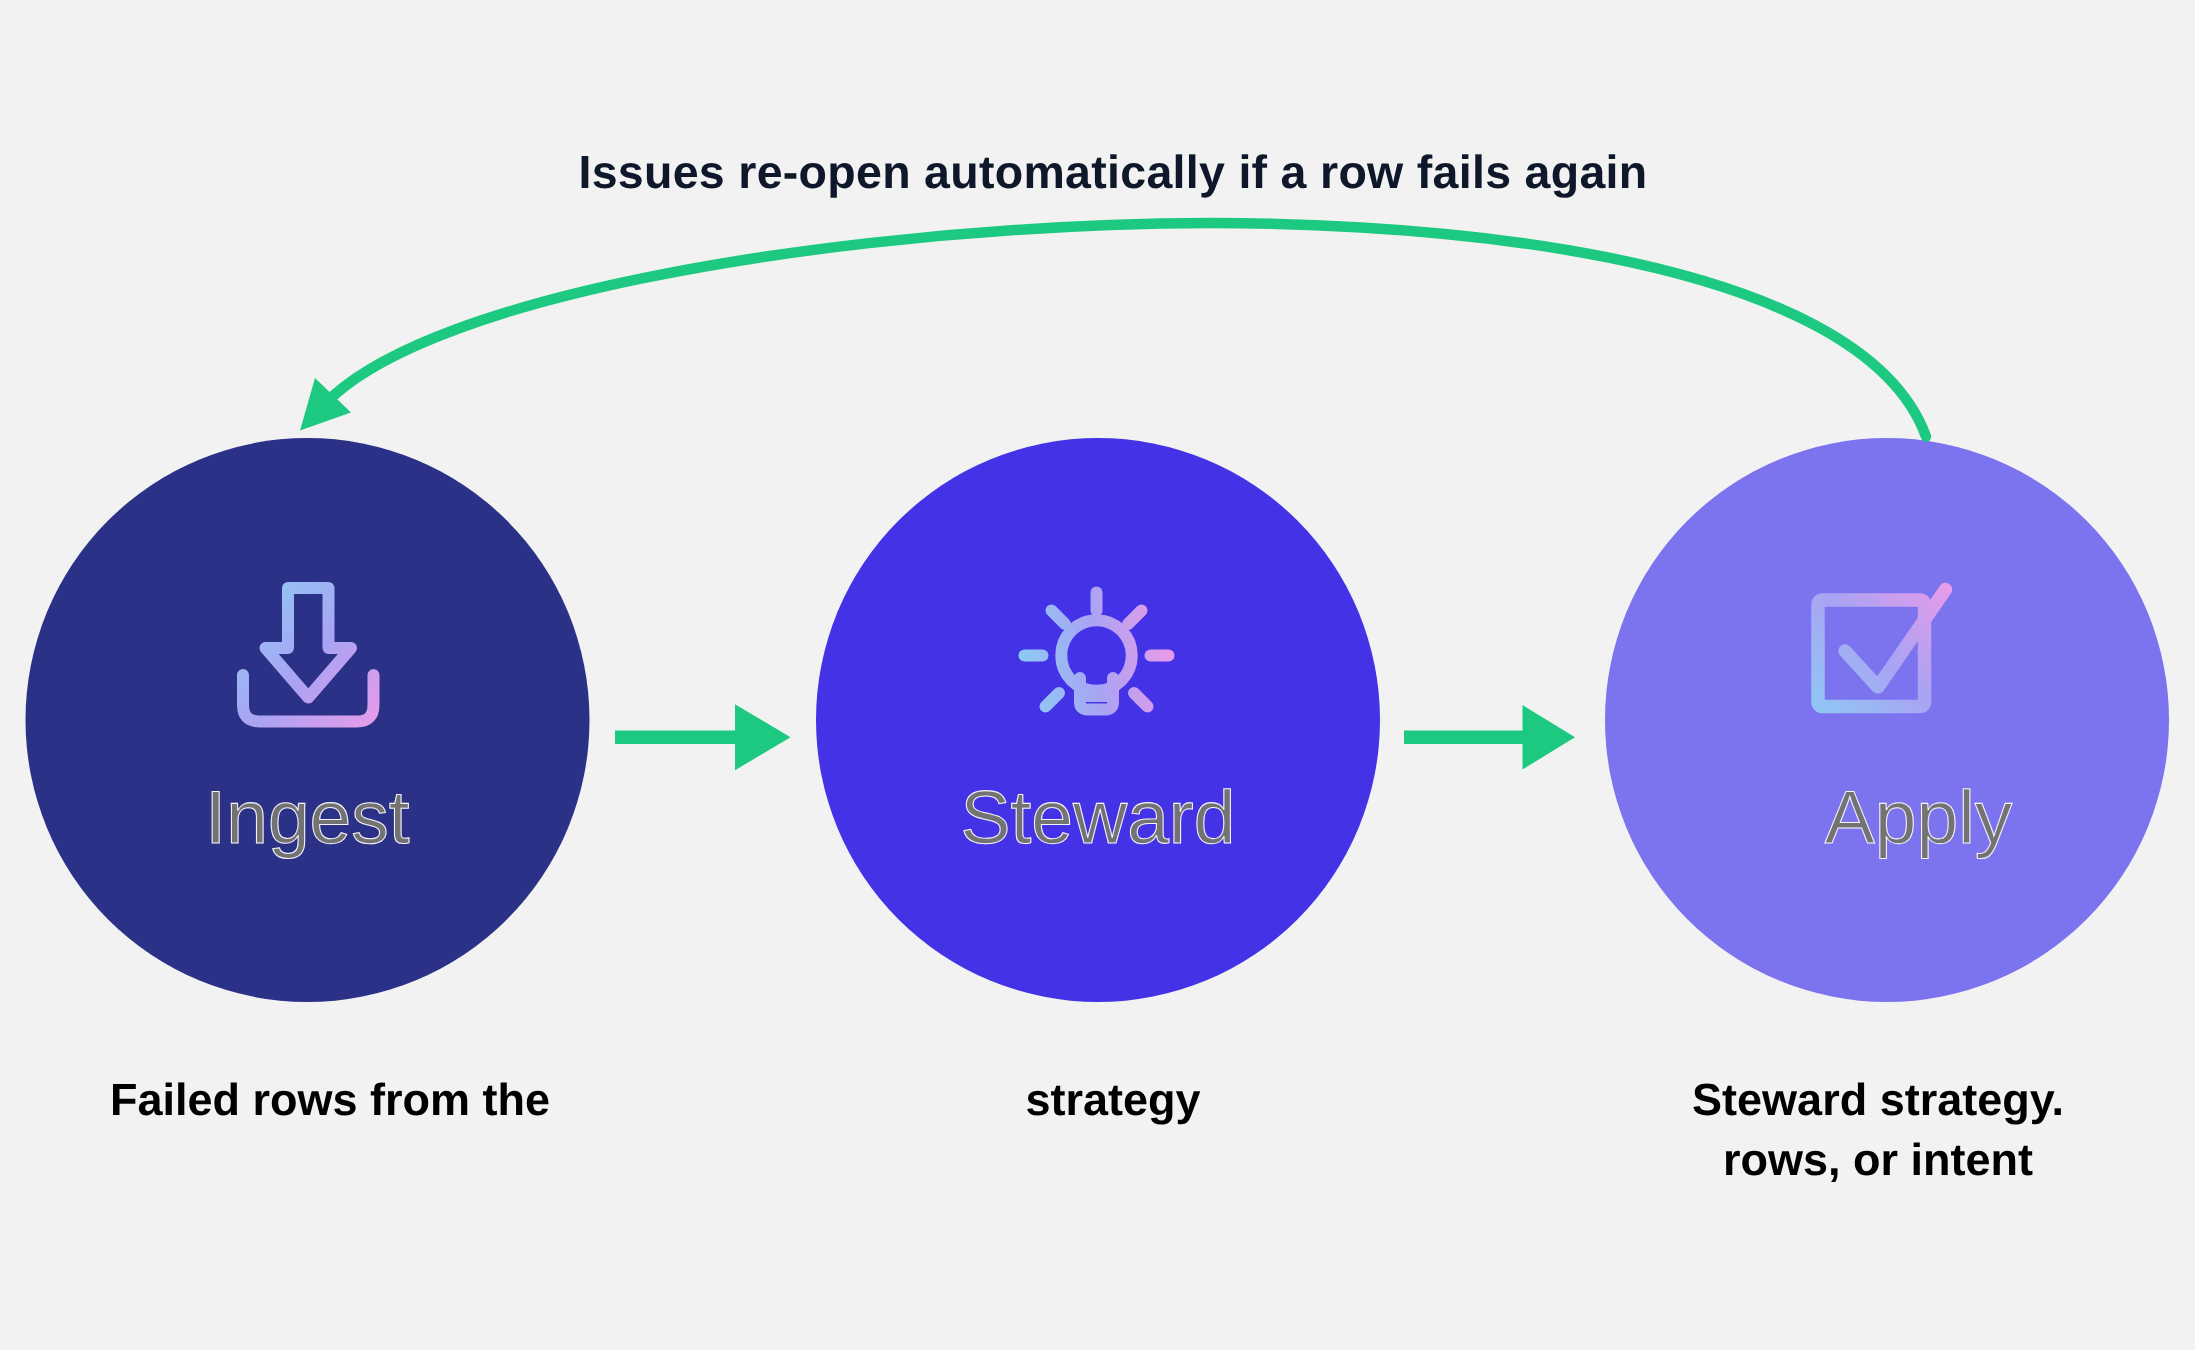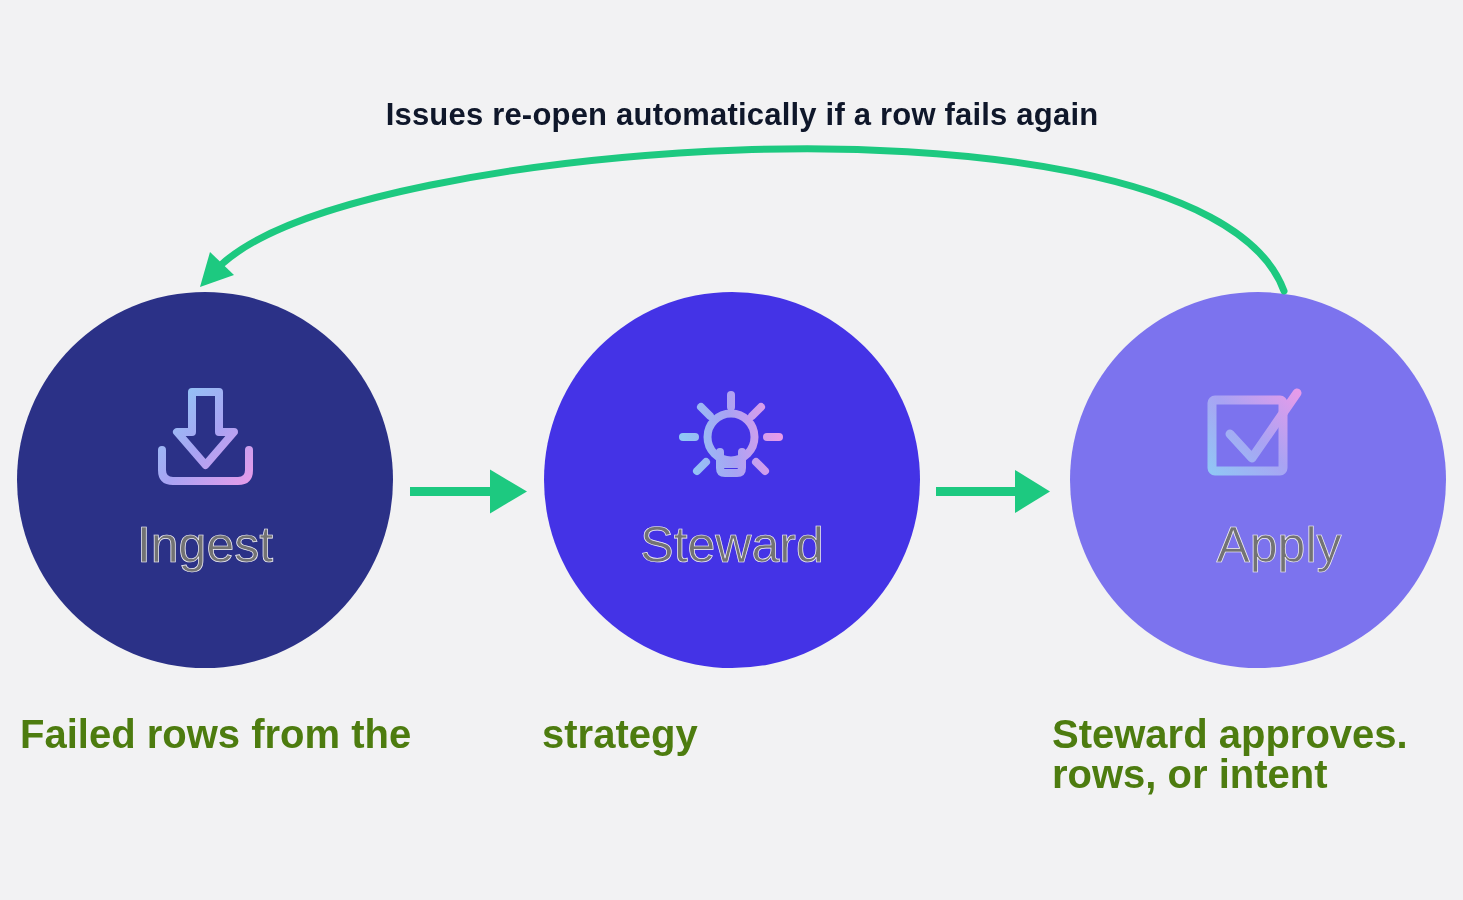--- a/index.html
+++ b/index.html
@@ -39,24 +39,25 @@
     color: #737373;
     -webkit-text-stroke: 0.7px #f4f3f8;
   }
   .step-label.pos-1 { left: 17px; }
   .step-label.pos-2 { left: 544px; }
   .step-label.pos-3 { left: 1091px; }
   .caption {
     position: absolute;
     top: 714px;
     width: 400px;
-    font-size: 40px;
+    text-align: center;
+    font-size: 30px;
     line-height: 40px;
     font-weight: 700;
-    color: #4d7c0f;
+    color: #000000;
   }
   .caption span { display: block; }
   .caption.pos-1 { left: 20px; }
   .caption.pos-2 { left: 542px; }
   .caption.pos-3 { left: 1052px; }
 </style>
 </head>
 <body>
 
 <div class="stage">
@@ -129,17 +130,17 @@
   <div class="step-label pos-2">Steward</div>
   <div class="step-label pos-3">Apply</div>
 
   <div class="caption pos-1">
     <span>Failed rows from the</span>
   </div>
   <div class="caption pos-2">
     <span>strategy</span>
   </div>
   <div class="caption pos-3">
-    <span>Steward approves.</span>
+    <span>Steward strategy.</span>
     <span>rows, or intent</span>
   </div>
 
 </div>
 
 </body></html>

